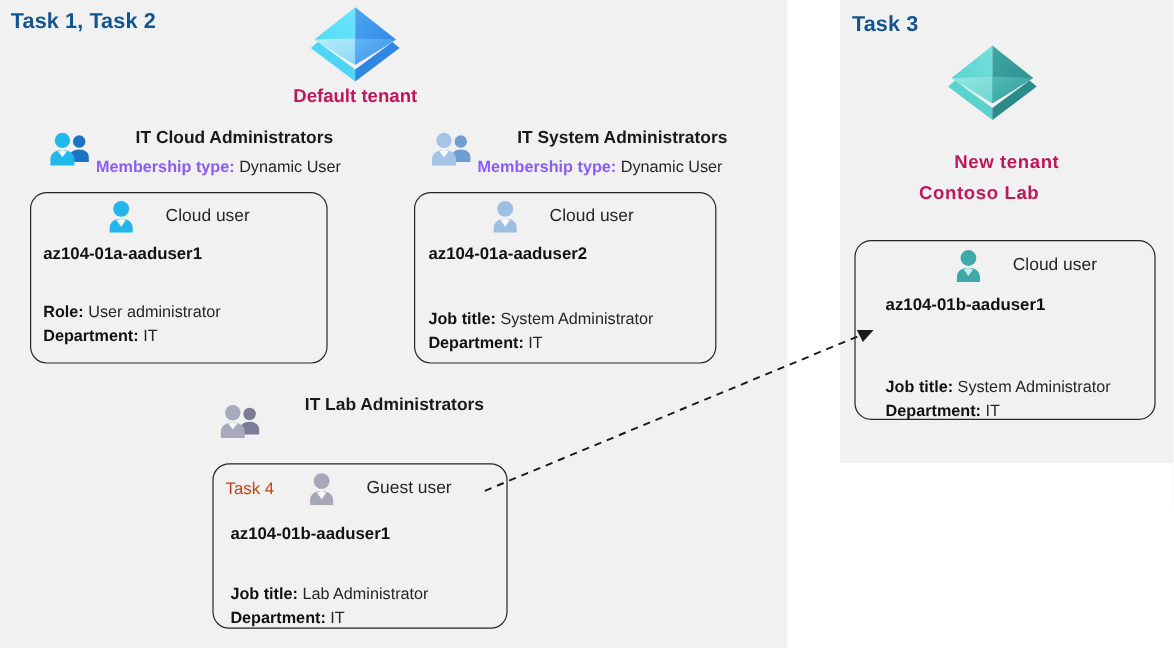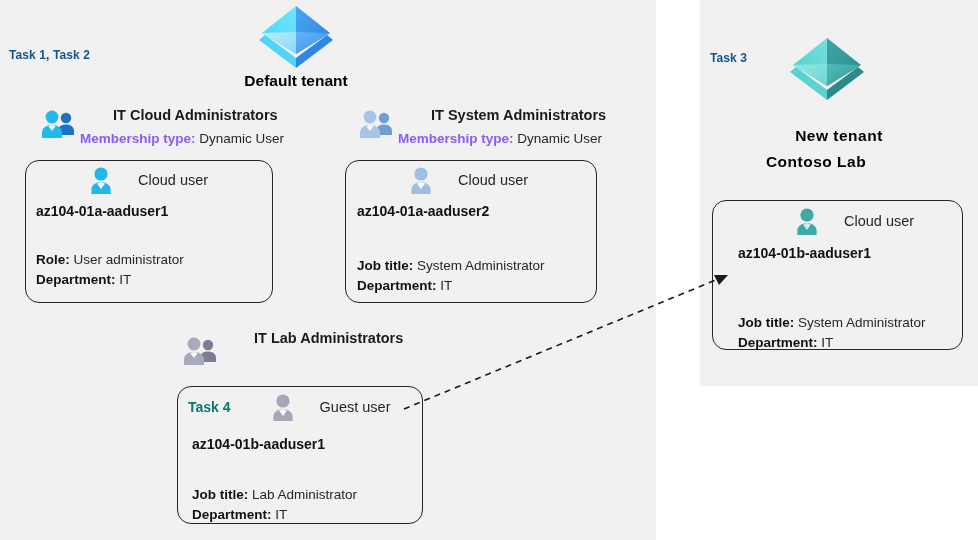--- a/index.html
+++ b/index.html
@@ -18,44 +18,43 @@
 
   .panel {
     position: absolute;
     background: #f1f1f1;
   }
   #left-panel  { left: 0px;   top: 0px; width: 656px; height: 540px; }
   #right-panel { left: 700px; top: 0px; width: 278px; height: 386px; }
 
   .task-label {
     position: absolute;
-    font-size: 12px;
+    font-size: 18px;
     font-weight: bold;
     color: #14548c;
     letter-spacing: 0.1px;
     white-space: nowrap;
-    margin-top: 41px;
   }
   #task-1-2-label { left: 9px;  top: 7px; }
   #task-3-label   { left: 710px; top: 10px; }
 
   
   .tenant-logo {
     position: absolute;
     width: 82px;
     height: 66px;
   }
   #default-tenant-logo { left: 255px; top: 2px; }
   #new-tenant-logo     { left: 786px; top: 34px; }
 
   .tenant-name {
     position: absolute;
     font-size: 15.5px;
     font-weight: bold;
-    color: #000000;
+    color: #be185d;
     text-align: center;
     white-space: nowrap;
   }
   #default-tenant-name { left: 180px; top: 72px; width: 232px; }
   #new-tenant-line1    { left: 700px; top: 127px; width: 278px; letter-spacing: 0.5px;}
   #new-tenant-line2    { left: 700px; top: 153px; width: 232px; letter-spacing: 0.5px;}
 
   
   .group-icon { position: absolute; width: 38px; height: 30px; }
   #group-icon-cloud  { left: 39px;  top: 109px; }
@@ -134,21 +133,21 @@
   #card1-head   { left: 88px;  top: 166px; }
   #card1-name   { left: 36px;  top: 203px; }
   #card1-attrs  { left: 36px;  top: 240px; }
   
   #card2-head   { left: 408px; top: 166px; }
   #card2-name   { left: 357px; top: 203px; }
   #card2-attrs  { left: 357px; top: 246px; }
   
   #card3-head   { left: 188px; top: 393px; }
   #card3-head .task-inline {
-    font-size: 14px; font-weight: bold; color: #0f766e; margin-right: 15px;
+    font-size: 14px; font-weight: normal; color: #c2410c; margin-right: 3px;
   }
   #card3-name   { left: 192px; top: 436px; }
   #card3-attrs  { left: 192px; top: 475px; }
   
   #card4-head   { left: 794px; top: 207px; }
   #card4-name   { left: 738px; top: 245px; }
   #card4-attrs  { left: 738px; top: 303px; }
 
   
   #connector { position: absolute; left: 0; top: 0; width: 978px; height: 540px; pointer-events: none; }

